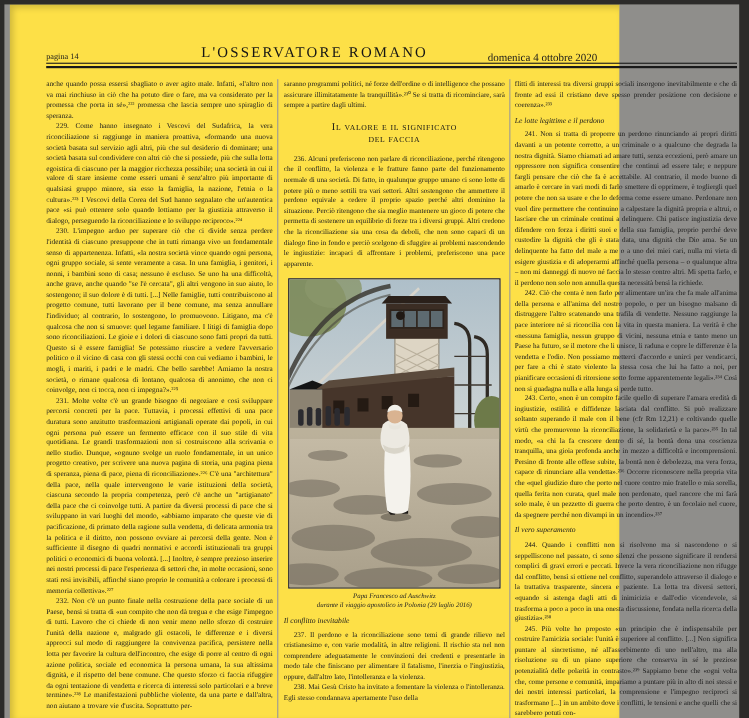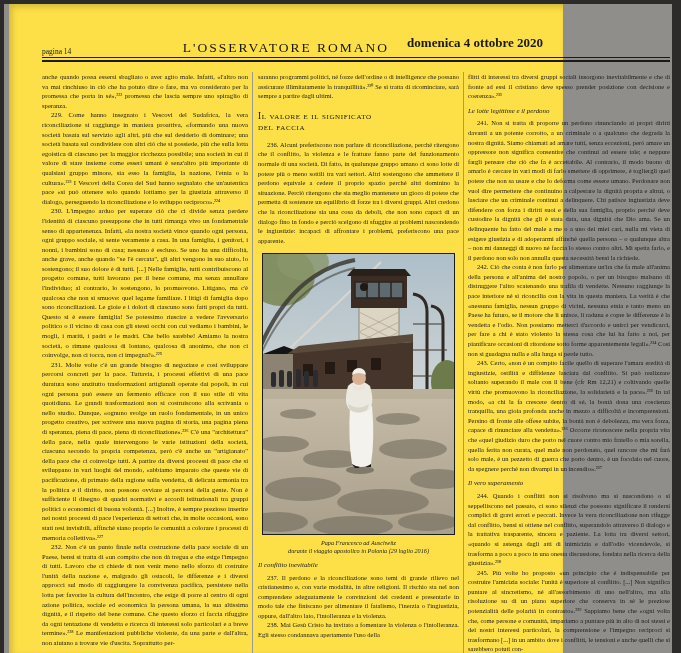--- a/index.html
+++ b/index.html
@@ -12,21 +12,21 @@
   .edge-left{left:0;top:0;width:4px;height:653px;}
   .edge-top{left:0;top:0;width:681px;height:4px;}
   .edge-right{right:0;top:0;width:9px;height:653px;}
   .paper{
     position:absolute;left:9px;top:4px;width:554px;height:649px;
     background:#fde047;
     box-shadow:inset 3px 3px 6px rgba(0,0,0,.18);
   }
   
   .hdr-left{position:absolute;left:33px;top:43px;font-size:7.5px;color:#1a1a1a;}
-  .hdr-right{position:absolute;right:20px;top:31px;font-size:13px;color:#1a1a1a;font-weight:bold;}
+  .hdr-right{position:absolute;right:20px;top:43px;font-size:10px;color:#1a1a1a;}
   .masthead{
     position:absolute;left:0;right:0;top:36px;margin:0;text-align:center;
     font-size:13.5px;font-weight:normal;letter-spacing:2px;color:#151515;
   }
   .rule-thin{position:absolute;left:33px;width:628px;top:53px;height:1px;background:#1a1a1a;}
   .rule-thick{position:absolute;left:33px;width:628px;top:56px;height:2px;background:#1a1a1a;}
   
   .col{
     position:absolute;top:68px;bottom:0;overflow:hidden;
     text-align:justify;font-size:6.5px;line-height:9.6px;color:#1b1b1b;
@@ -34,21 +34,21 @@
   .col p{margin:0;text-indent:9px;}
   .col p.cont{text-indent:0;}
   .col1{left:33px;width:206px;font-size:6.65px;}
   .col2{left:249px;width:201px;}
   .col3{left:459px;width:202px;}
   .vrule{position:absolute;top:68px;bottom:0;width:1px;background:#9a9996;}
   .vr1{left:243px;}
   .vr2{left:454px;}
   .vr3{left:663px;}
   .section-heading{
-    margin:10px 0 7px;text-align:left;font-weight:normal;
+    margin:10px 0 7px;text-align:center;font-weight:normal;
     font-variant:small-caps;font-size:9.3px;line-height:11px;letter-spacing:.6px;color:#141414;
   }
   .subhead{
     margin:5px 0 3px;font-style:italic;font-weight:normal;
     font-size:6.9px;text-align:left;color:#1b1b1b;
   }
   figure.photo{margin:8px auto 0;width:193px;}
   .photo-frame{border:1px solid #1c1c1c;width:191px;height:280px;background:#cfc5b2;}
   .caption{
     margin-top:4px;text-align:center;font-style:italic;

